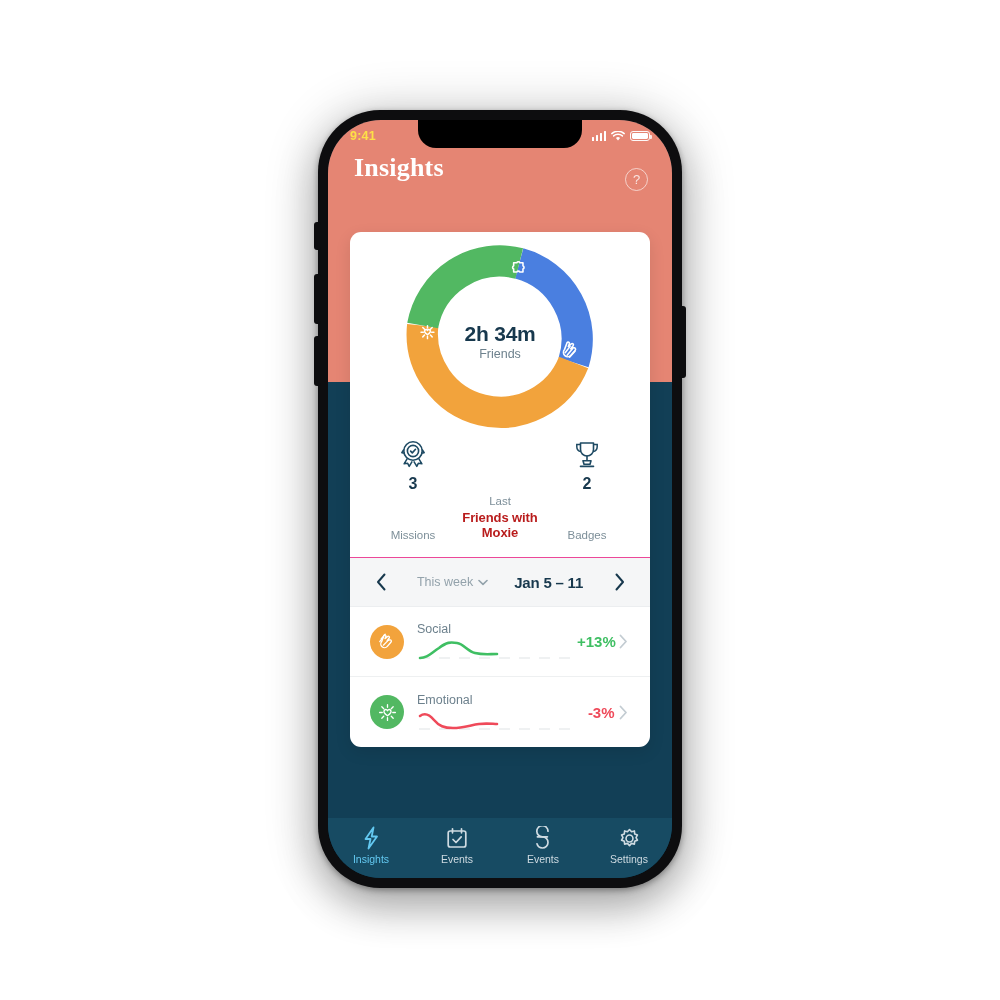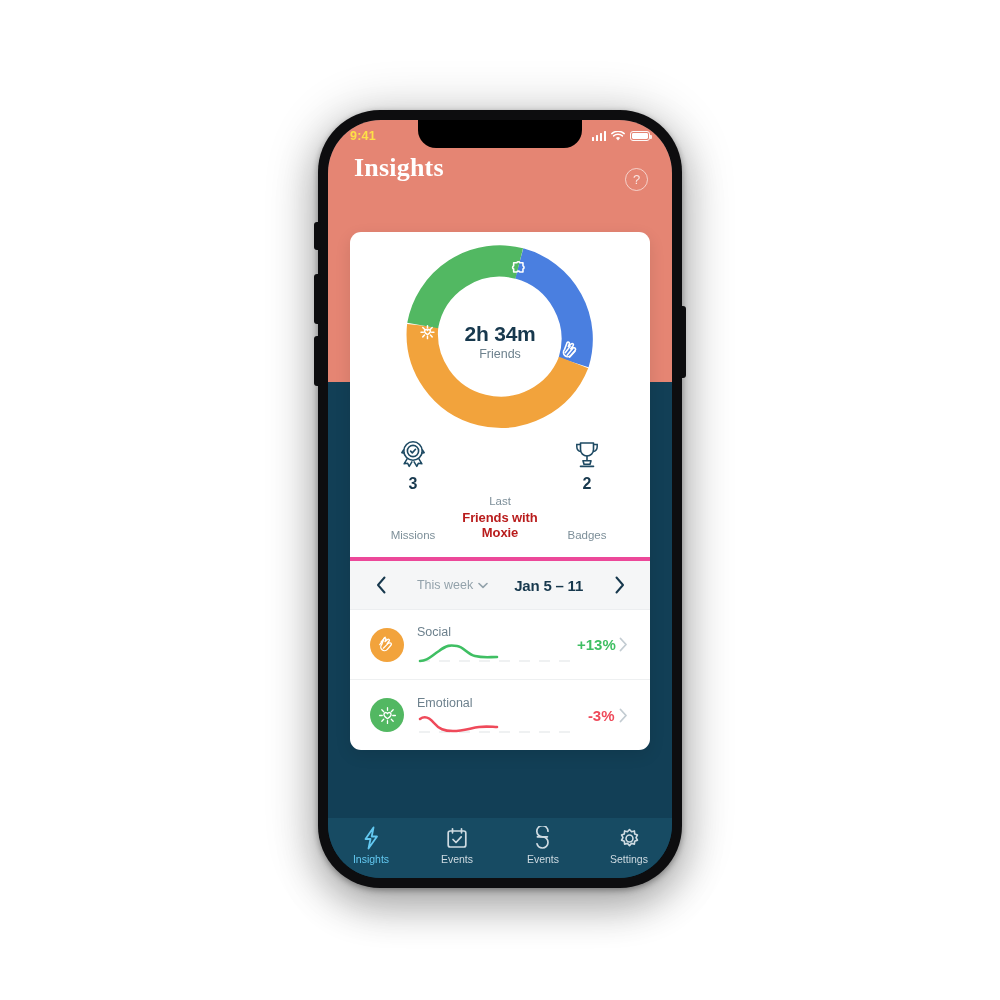--- a/index.html
+++ b/index.html
@@ -144,21 +144,21 @@
   .stat-num{font-size:16px;font-weight:bold;color:#17384d;line-height:1.15;}
   .stat-cap{font-size:11.5px;color:#7d8f99;margin-top:36px;}
   .theme{flex:1;text-align:center;padding-bottom:1px;}
   .theme-cap{font-size:11.5px;color:#7d8f99;margin-bottom:3px;}
   .theme-val{font-size:13px;font-weight:bold;color:#b91c1c;letter-spacing:-.1px;}
 
   
   .weekbar{
     display:flex;align-items:center;
     background:#f5f6f7;
-    border-top:4px solid #ec4899;
+    border-top:1px solid #ec4899;
     border-bottom:1px solid #eceef0;
     height:48px;padding:0 18px;
   }
   .chev{width:26px;display:flex;align-items:center;justify-content:center;cursor:pointer;color:#17384d;}
   .week-mid{flex:1;display:flex;align-items:center;justify-content:center;gap:26px;}
   .week-sel{display:flex;align-items:center;gap:5px;font-size:12.5px;color:#93a2ab;cursor:pointer;}
   .week-range{font-size:15px;font-weight:bold;color:#17384d;letter-spacing:-.2px;}
 
   
   .metric{

